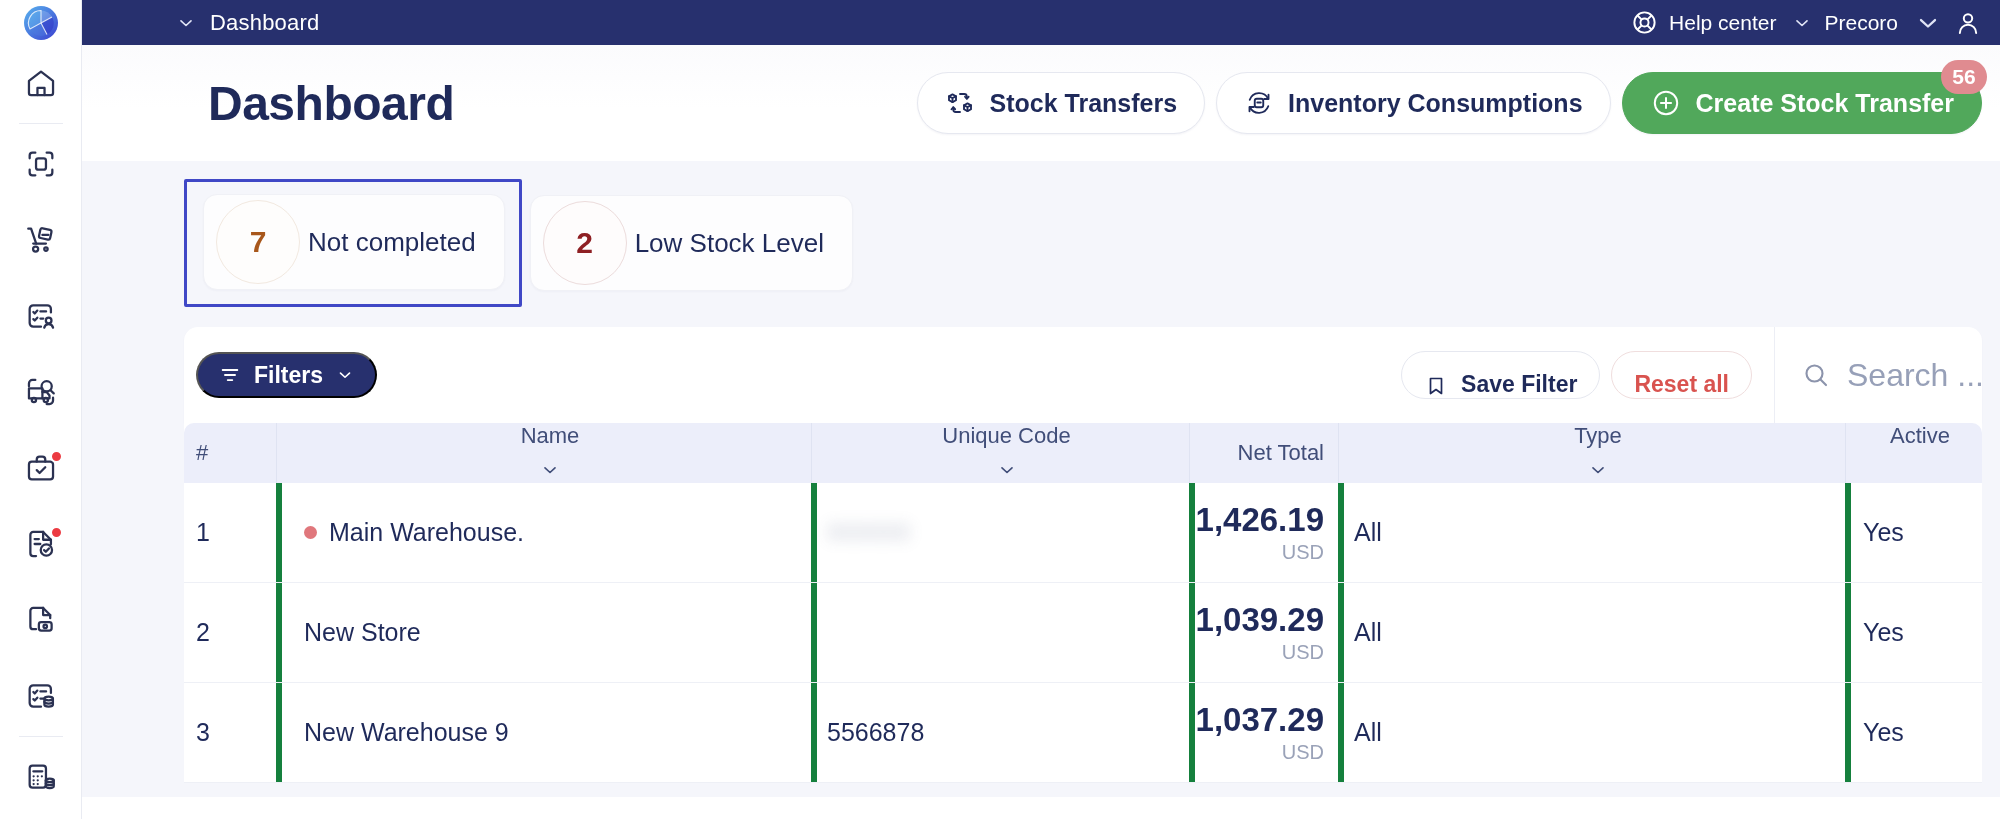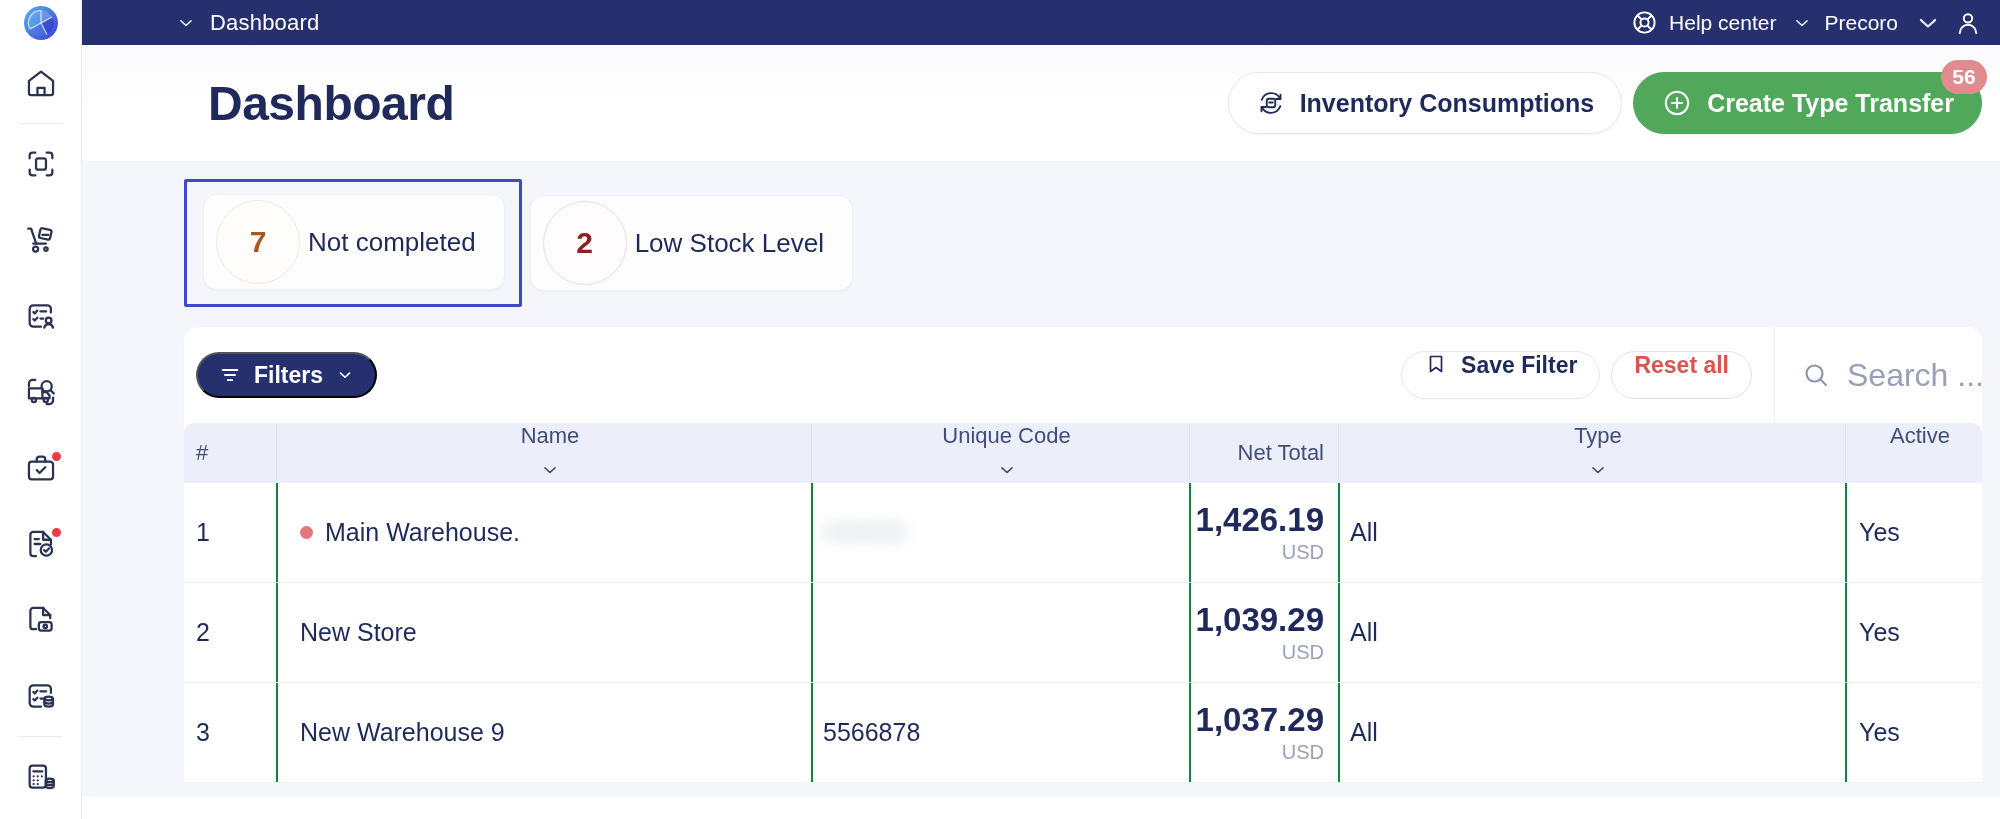--- a/index.html
+++ b/index.html
@@ -140,21 +140,21 @@
   }
   .filters-btn {
     display: inline-flex; align-items: center; gap: 13px;
     background: #27306e; color: #fff;
     border-radius: 24px; height: 46px; padding: 0 21px;
     font-size: 23px; font-weight: 700; cursor: pointer;
   }
   .filters-btn svg { display:block; }
   .filter-spacer { flex: 1 1 auto; }
   .fbtn {
-    display: inline-flex; align-items: flex-start; gap: 13px;
+    display: inline-flex; align-items: flex-end; gap: 13px;
     height: 48px; padding: 0 22px; border-radius: 24px;
     border: 1px solid #e6e8f0; background: #fff;
     font-size: 23px; font-weight: 700; color: #1f2a5a;
     white-space: nowrap; cursor: pointer;
   }
   .fbtn.reset { color: #d9534f; border-color: #f0dede; margin-left: 11px; }
   .search-wrap {
     display: flex; align-items: center; gap: 16px;
     margin-left: 22px; padding-left: 26px;
     border-left: 1px solid #eceef5;
@@ -183,21 +183,21 @@
   .thead .th:first-child { border-left: 0; }
   .trow {
     display: flex; align-items: stretch;
     min-height: 100px;
     border-bottom: 1px solid #eef0f6;
     background: #fff;
   }
   .trow .td {
     display: flex; align-items: center;
     padding: 0 0 0 10px;
-    border-left: 2px solid #15803d;
+    border-left: 6px solid #15803d;
     font-size: 25px; color: #1f2a5a;
   }
   .trow .td:first-child { border-left: 0; }
   
   .c-idx   { width: 92px; flex: 0 0 92px; }
   .c-name  { width: 535px; flex: 0 0 535px; }
   .c-code  { width: 378px; flex: 0 0 378px; }
   .c-net   { width: 149px; flex: 0 0 149px; }
   .c-type  { width: 507px; flex: 0 0 507px; }
   .c-act   { flex: 1 1 auto; text-align: center; }
@@ -388,38 +388,51 @@
           </svg>
         </span>
       </div>
     </header>
 
     <div class="page-head">
       <h1 class="page-title">Dashboard</h1>
 
       <div class="head-actions">
 
+        <button class="btn">
+          <svg width="30" height="30" viewBox="0 0 24 24" fill="none" stroke="#1f2a5a" stroke-width="1.5" stroke-linecap="round" stroke-linejoin="round">
+            <path d="M3.2 6.6 6 5.1l2.8 1.5v3.2L6 11.3 3.2 9.8z"></path>
+            <path d="M6 8.1 3.2 6.6M6 8.1l2.8-1.5M6 8.1v3.2"></path>
+            <path d="M15.2 13.8 18 12.3l2.8 1.5V17L18 18.5 15.2 17z"></path>
+            <path d="M18 15.3l-2.8-1.5M18 15.3l2.8-1.5M18 15.3v3.2"></path>
+            <path d="M12 4.8h3.4a2 2 0 0 1 2 2v1.6"></path>
+            <path d="M16 7 17.4 8.6 18.9 7"></path>
+            <path d="M12 19.2H8.6a2 2 0 0 1-2-2v-1.6"></path>
+            <path d="M8.1 17 6.6 15.4 5.2 17"></path>
+          </svg>
+          <span>Stock Transfers</span>
+        </button>
 
         <button class="btn">
           <svg width="30" height="30" viewBox="0 0 24 24" fill="none" stroke="#1f2a5a" stroke-width="1.5" stroke-linecap="round" stroke-linejoin="round">
             <path d="M19.3 8.6A8 8 0 0 0 4.6 9.4M4.7 15.4a8 8 0 0 0 14.7-.8"></path>
             <path d="M19.6 5.4v3.4h-3.4M4.4 18.6v-3.4h3.4"></path>
             <rect x="8.6" y="8.6" width="6.8" height="6.8" rx="1.6"></rect>
             <path d="M10.6 11.6h2.8"></path>
           </svg>
           <span>Inventory Consumptions</span>
         </button>
 
 
         <button class="btn btn-green">
           <svg width="32" height="32" viewBox="0 0 24 24" fill="none" stroke="#ffffff" stroke-width="1.5" stroke-linecap="round">
             <circle cx="12" cy="12" r="8.4"></circle>
               <path d="M12 8.2v7.6M8.2 12h7.6"></path>
           </svg>
-          <span>Create Type Transfer</span>
+          <span>Create Stock Transfer</span>
           <span class="btn-badge">56</span>
         </button>
 
       </div>
     </div>
 
     <div class="content">
       <div class="content-inner">
 
         <div class="stats-row">

